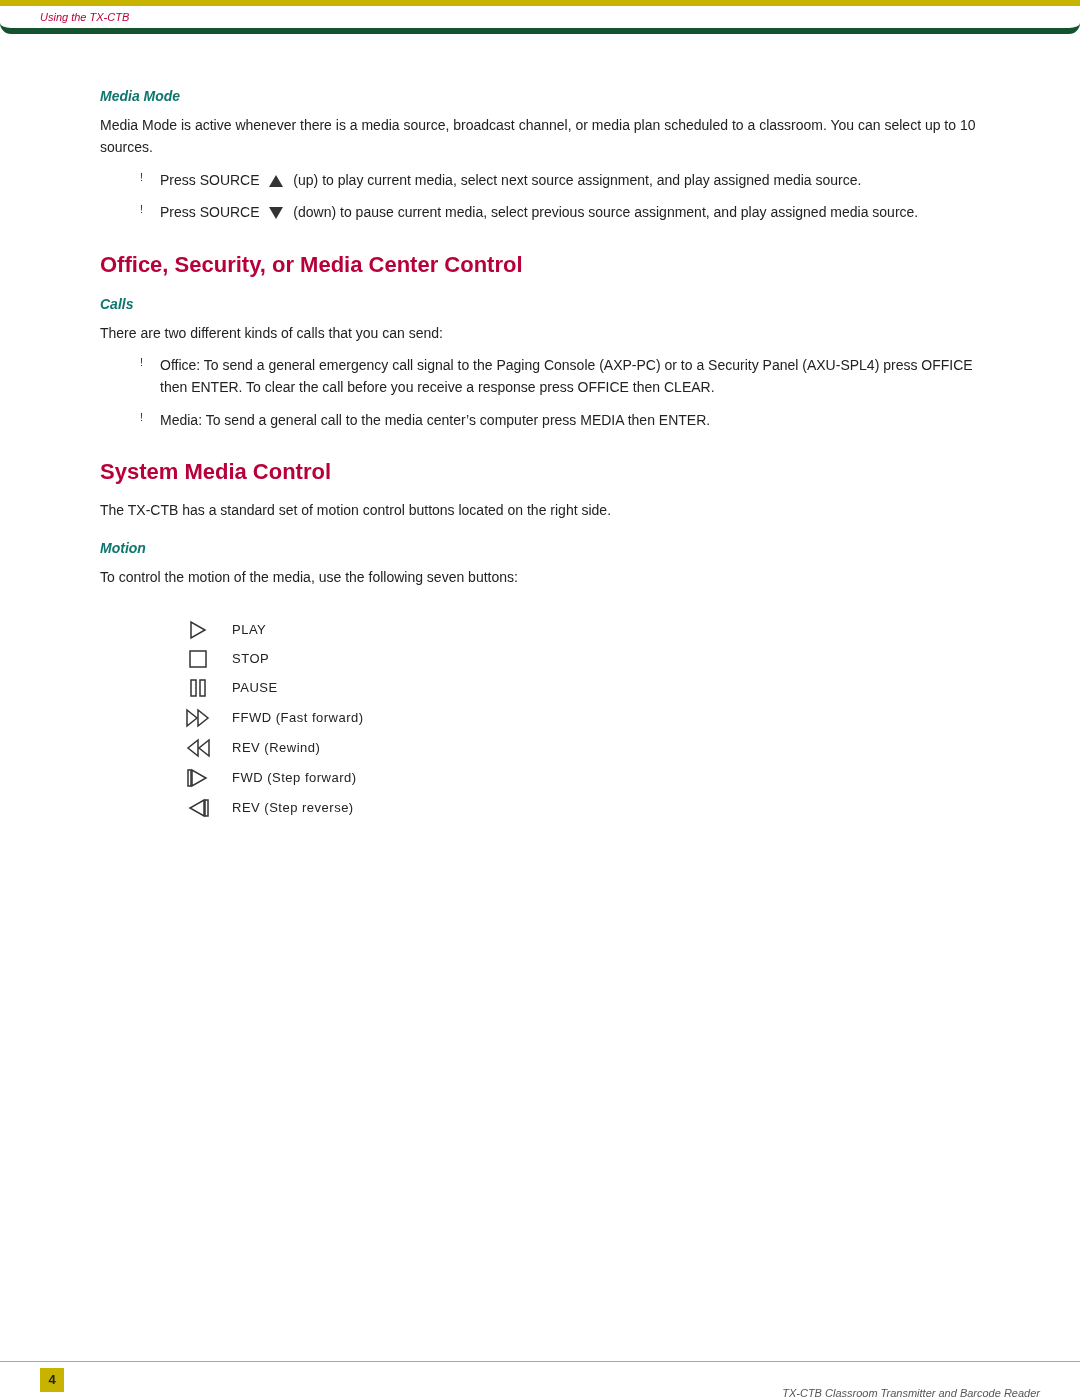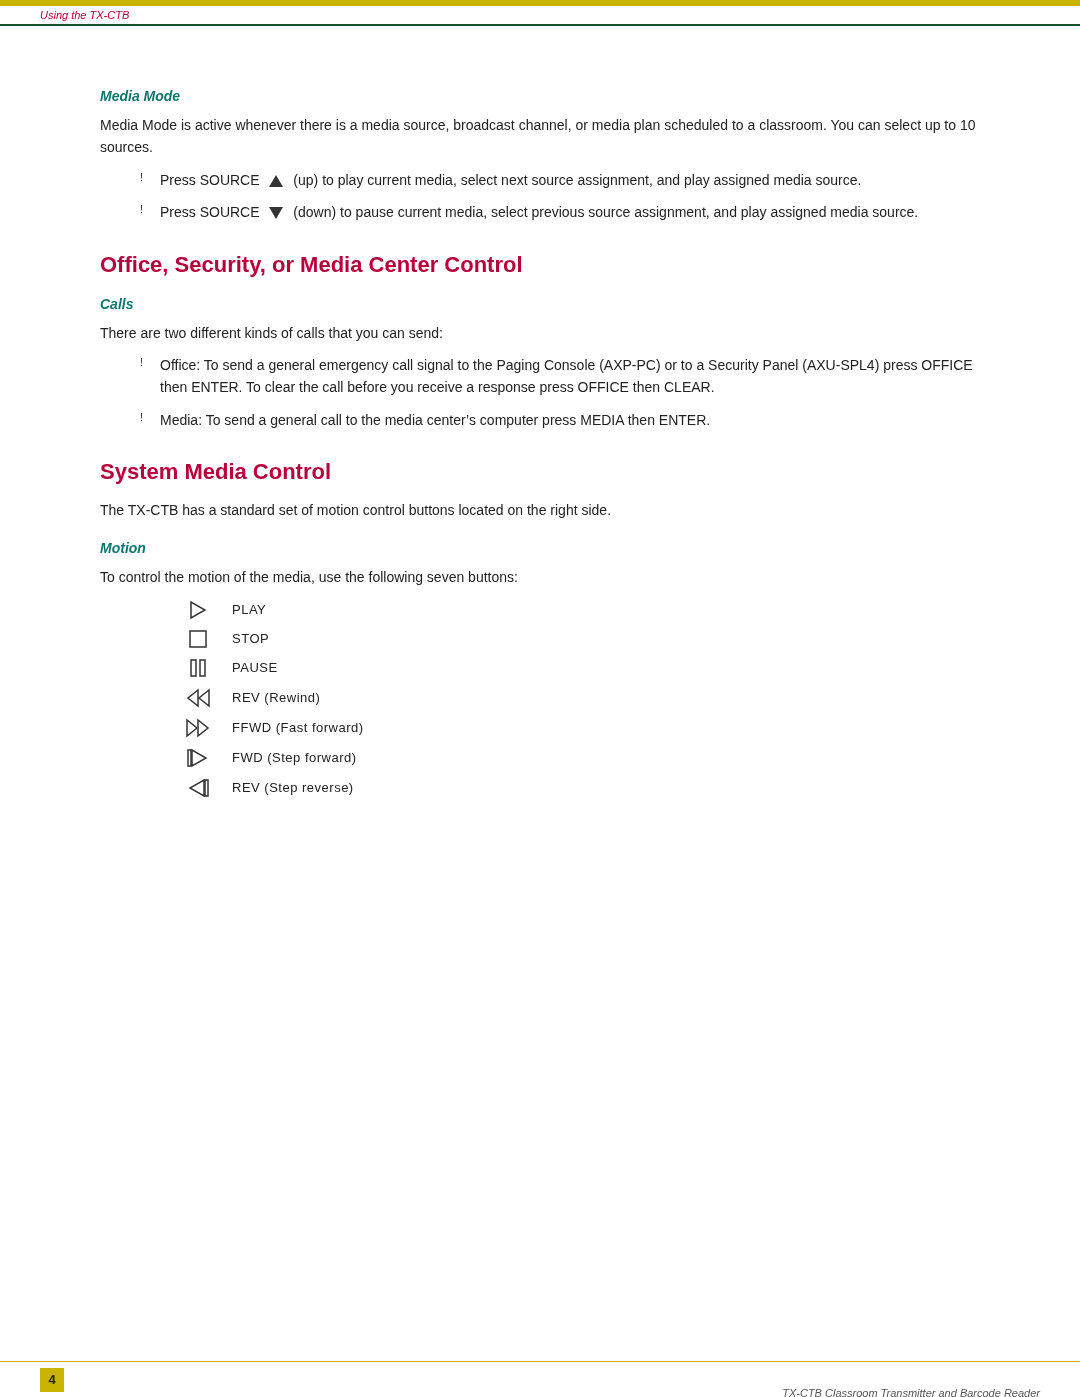--- a/index.html
+++ b/index.html
@@ -21,25 +21,26 @@
       position: absolute;
       top: 0;
       left: 0;
     }
 
     .header-strip {
       position: absolute;
       top: 6px;
       left: 0;
       right: 0;
-      height: 20px;
-      border-bottom: 2px solid #14532d;
+      height: 28px;
+      border-bottom: 6px solid #14532d;
       display: flex;
       align-items: center;
       padding: 0 40px;
+      border-radius: 11px;
     }
 
     .header-label {
       font-size: 11px;
       color: #b8003a;
       font-style: italic;
     }
 
     .footer {
       position: absolute;
@@ -149,21 +150,21 @@
       border-top: 12px solid #333;
       margin: 0 6px;
       vertical-align: middle;
     }
 
     .bold-text {
       font-weight: normal;
     }
 
     .motion-table {
-      margin-top: 12px;
+      margin-top: 32px;
       margin-left: 80px;
     }
 
     .motion-row {
       display: flex;
       align-items: center;
       margin-bottom: 10px;
       font-size: 14px;
     }
 
@@ -258,35 +259,35 @@
           <rect x="2" y="2" width="5" height="16" fill="none" stroke="#333" stroke-width="1.5"></rect>
           <rect x="11" y="2" width="5" height="16" fill="none" stroke="#333" stroke-width="1.5"></rect>
         </svg>
       </div>
       <span class="motion-label">PAUSE</span>
     </div>
 
     <div class="motion-row">
       <div class="motion-icon">
         <svg width="24" height="20" viewBox="0 0 24 20">
+          <polygon points="1,2 1,18 11,10" fill="none" stroke="#333" stroke-width="1.5"></polygon>
+          <polygon points="12,2 12,18 22,10" fill="none" stroke="#333" stroke-width="1.5"></polygon>
+        </svg>
+      </div>
+      <span class="motion-label">FFWD (Fast forward)</span>
+    </div>
+
+    <div class="motion-row">
+      <div class="motion-icon">
+        <svg width="24" height="20" viewBox="0 0 24 20">
           <polygon points="23,2 23,18 13,10" fill="none" stroke="#333" stroke-width="1.5"></polygon>
           <polygon points="12,2 12,18 2,10" fill="none" stroke="#333" stroke-width="1.5"></polygon>
         </svg>
       </div>
       <span class="motion-label">REV (Rewind)</span>
-    </div>
-
-    <div class="motion-row">
-      <div class="motion-icon">
-        <svg width="24" height="20" viewBox="0 0 24 20">
-          <polygon points="1,2 1,18 11,10" fill="none" stroke="#333" stroke-width="1.5"></polygon>
-          <polygon points="12,2 12,18 22,10" fill="none" stroke="#333" stroke-width="1.5"></polygon>
-        </svg>
-      </div>
-      <span class="motion-label">FFWD (Fast forward)</span>
     </div>
 
     <div class="motion-row">
       <div class="motion-icon">
         <svg width="22" height="20" viewBox="0 0 22 20">
           <rect x="1" y="2" width="3" height="16" fill="none" stroke="#333" stroke-width="1.5"></rect>
           <polygon points="5,2 5,18 19,10" fill="none" stroke="#333" stroke-width="1.5"></polygon>
         </svg>
       </div>
       <span class="motion-label">FWD (Step forward)</span>

